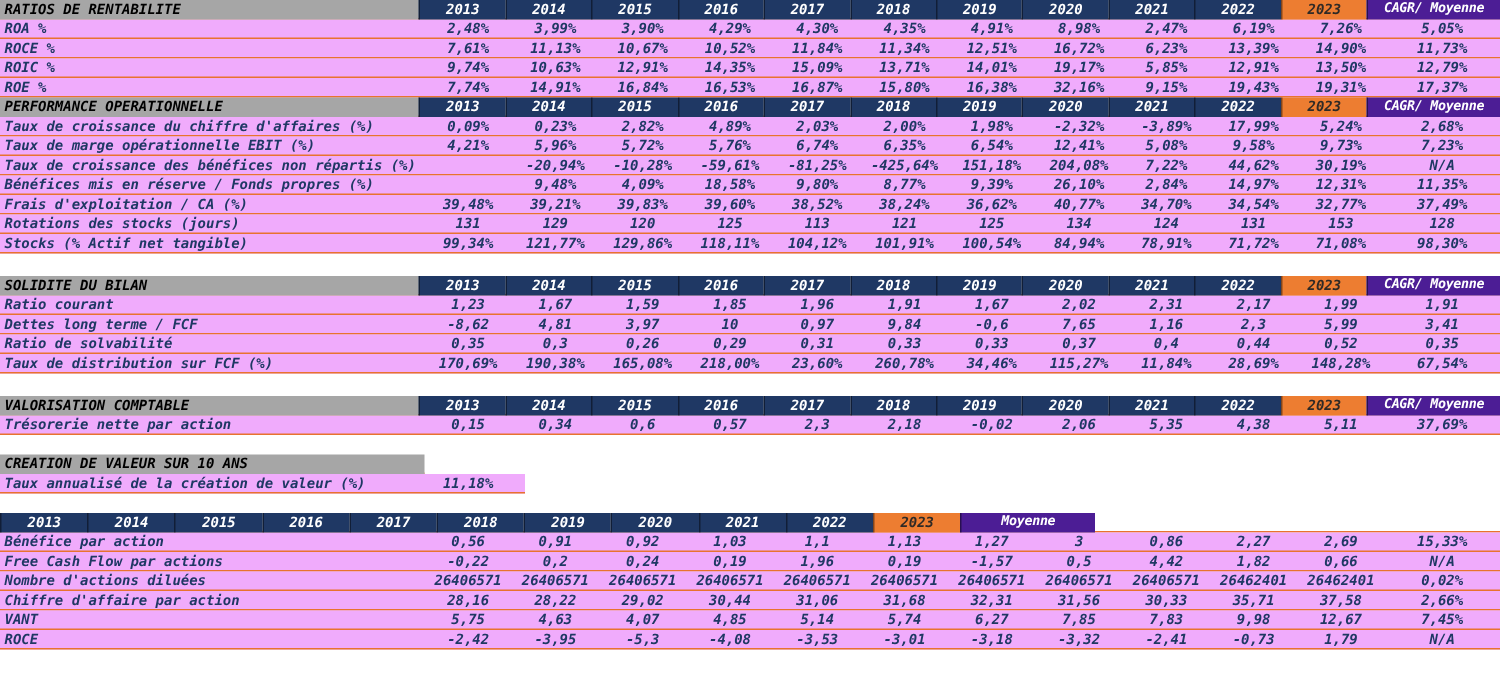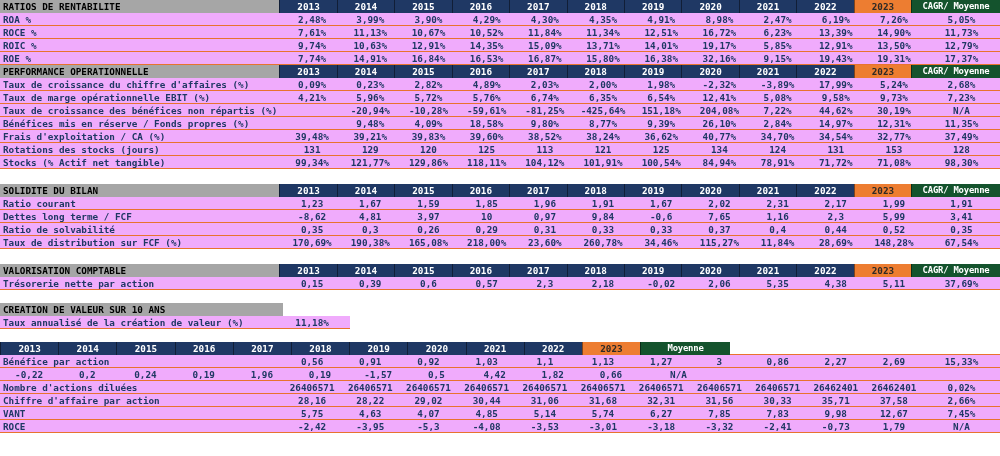--- a/index.html
+++ b/index.html
@@ -6,21 +6,21 @@
   body{
     width:1000px;height:456px;background:#ffffff;overflow:hidden;
     font-family:"DejaVu Sans Mono","Liberation Mono",monospace;
     font-size:9.3px;font-weight:700;color:#1F3864;
   }
   .section{width:1000px;}
   #s1{} #s2{margin-top:15px;border-radius:15px;} #s3{margin-top:15px;}
   #s4{margin-top:13px;} #s5{margin-top:13px;}
   .row{
     display:flex;align-items:center;height:13px;line-height:11px;
-    box-sizing:border-box;border-bottom:1px solid #E8732E;width:1000px;
+    box-sizing:border-box;border-bottom:1px solid #E8732E;width:1000px;font-style:italic;
   }
   .data-row{background:#f0abfc;}
   .header-row{background:transparent;}
   .row.narrow{width:350px;}
   .row.narrow-head{width:283px;}
   .c-label{width:283px;padding-left:3px;box-sizing:border-box;white-space:nowrap;overflow:hidden;}
   .c-val{width:58.2px;text-align:center;box-sizing:border-box;white-space:nowrap;}
   .c-last{width:76.8px;text-align:center;box-sizing:border-box;white-space:nowrap;}
   .h-label{
     width:283px;height:13px;display:flex;align-items:center;
@@ -29,21 +29,21 @@
   }
   .h-year{
     width:58.2px;height:13px;display:flex;align-items:center;justify-content:center;
     box-sizing:border-box;border-left:1px solid rgba(0,0,0,0.45);
     background:#1F3864;color:#FFFFFF;
   }
   .h-year.current{background:#ED7D31;color:#2F2A26;}
   .h-last{
     width:90px;height:13px;display:flex;align-items:center;justify-content:center;
     box-sizing:border-box;border-left:1px solid rgba(0,0,0,0.45);
-    background:#14532d;color:#FFFFFF;font-size:8.9px;letter-spacing:-0.2px;white-space:nowrap;
+    background:#4c1d95;color:#FFFFFF;font-size:8.9px;letter-spacing:-0.2px;white-space:nowrap;
   }
 </style>
 </head>
 <body>
 
 <div id="table-root">
     <div class="section" id="s0">
       <div class="row header-row">
         <div class="h-label">RATIOS DE RENTABILITE</div>
         <div class="h-year">2013</div>
@@ -331,21 +331,21 @@
         <div class="h-year">2019</div>
         <div class="h-year">2020</div>
         <div class="h-year">2021</div>
         <div class="h-year">2022</div>
         <div class="h-year current">2023</div>
         <div class="h-last">CAGR/ Moyenne</div>
       </div>
       <div class="row data-row">
         <div class="c-label">Trésorerie nette par action</div>
         <div class="c-val">0,15</div>
-        <div class="c-val">0,39</div>
+        <div class="c-val">0,34</div>
         <div class="c-val">0,6</div>
         <div class="c-val">0,57</div>
         <div class="c-val">2,3</div>
         <div class="c-val">2,18</div>
         <div class="c-val">-0,02</div>
         <div class="c-val">2,06</div>
         <div class="c-val">5,35</div>
         <div class="c-val">4,38</div>
         <div class="c-val">5,11</div>
         <div class="c-last">37,69%</div>
@@ -384,20 +384,21 @@
         <div class="c-val">1,1</div>
         <div class="c-val">1,13</div>
         <div class="c-val">1,27</div>
         <div class="c-val">3</div>
         <div class="c-val">0,86</div>
         <div class="c-val">2,27</div>
         <div class="c-val">2,69</div>
         <div class="c-last">15,33%</div>
       </div>
       <div class="row data-row">
+        <div class="c-label">Free Cash Flow par actions</div>
         <div class="c-val">-0,22</div>
         <div class="c-val">0,2</div>
         <div class="c-val">0,24</div>
         <div class="c-val">0,19</div>
         <div class="c-val">1,96</div>
         <div class="c-val">0,19</div>
         <div class="c-val">-1,57</div>
         <div class="c-val">0,5</div>
         <div class="c-val">4,42</div>
         <div class="c-val">1,82</div>

